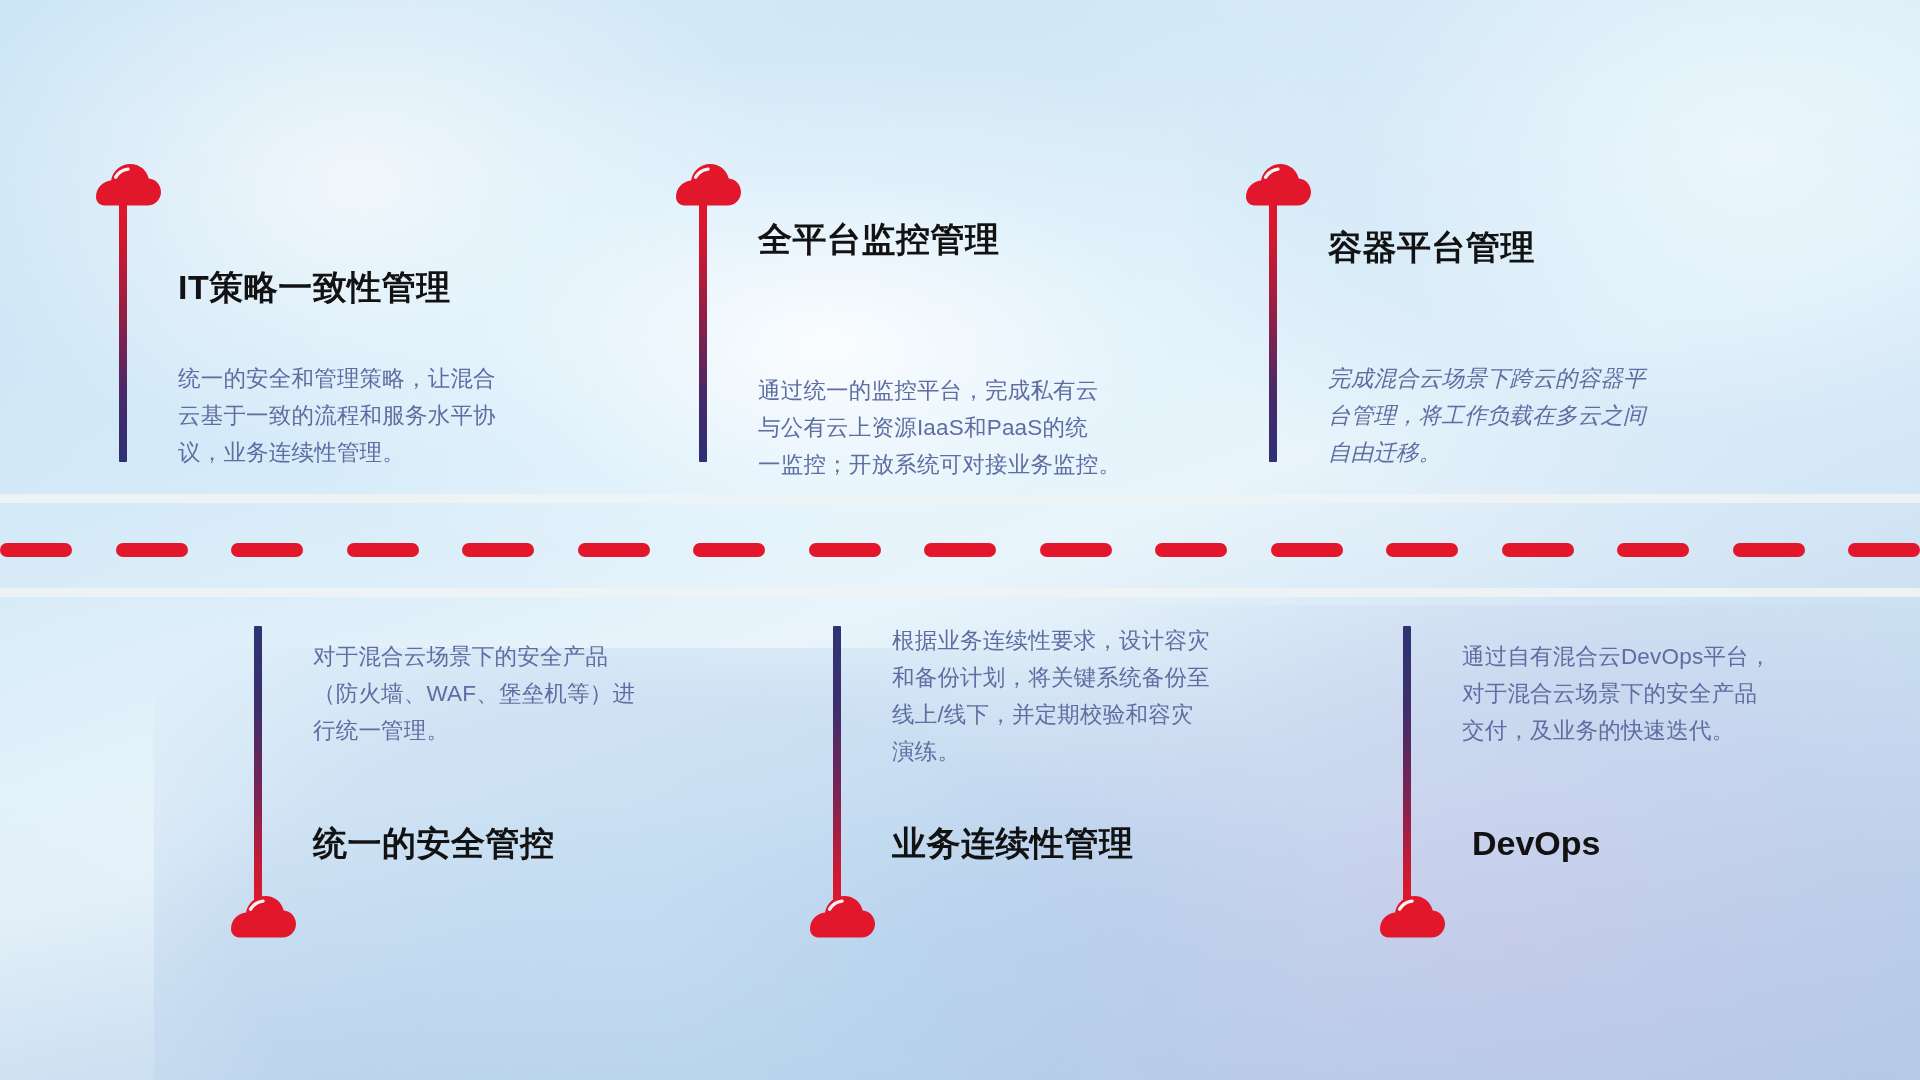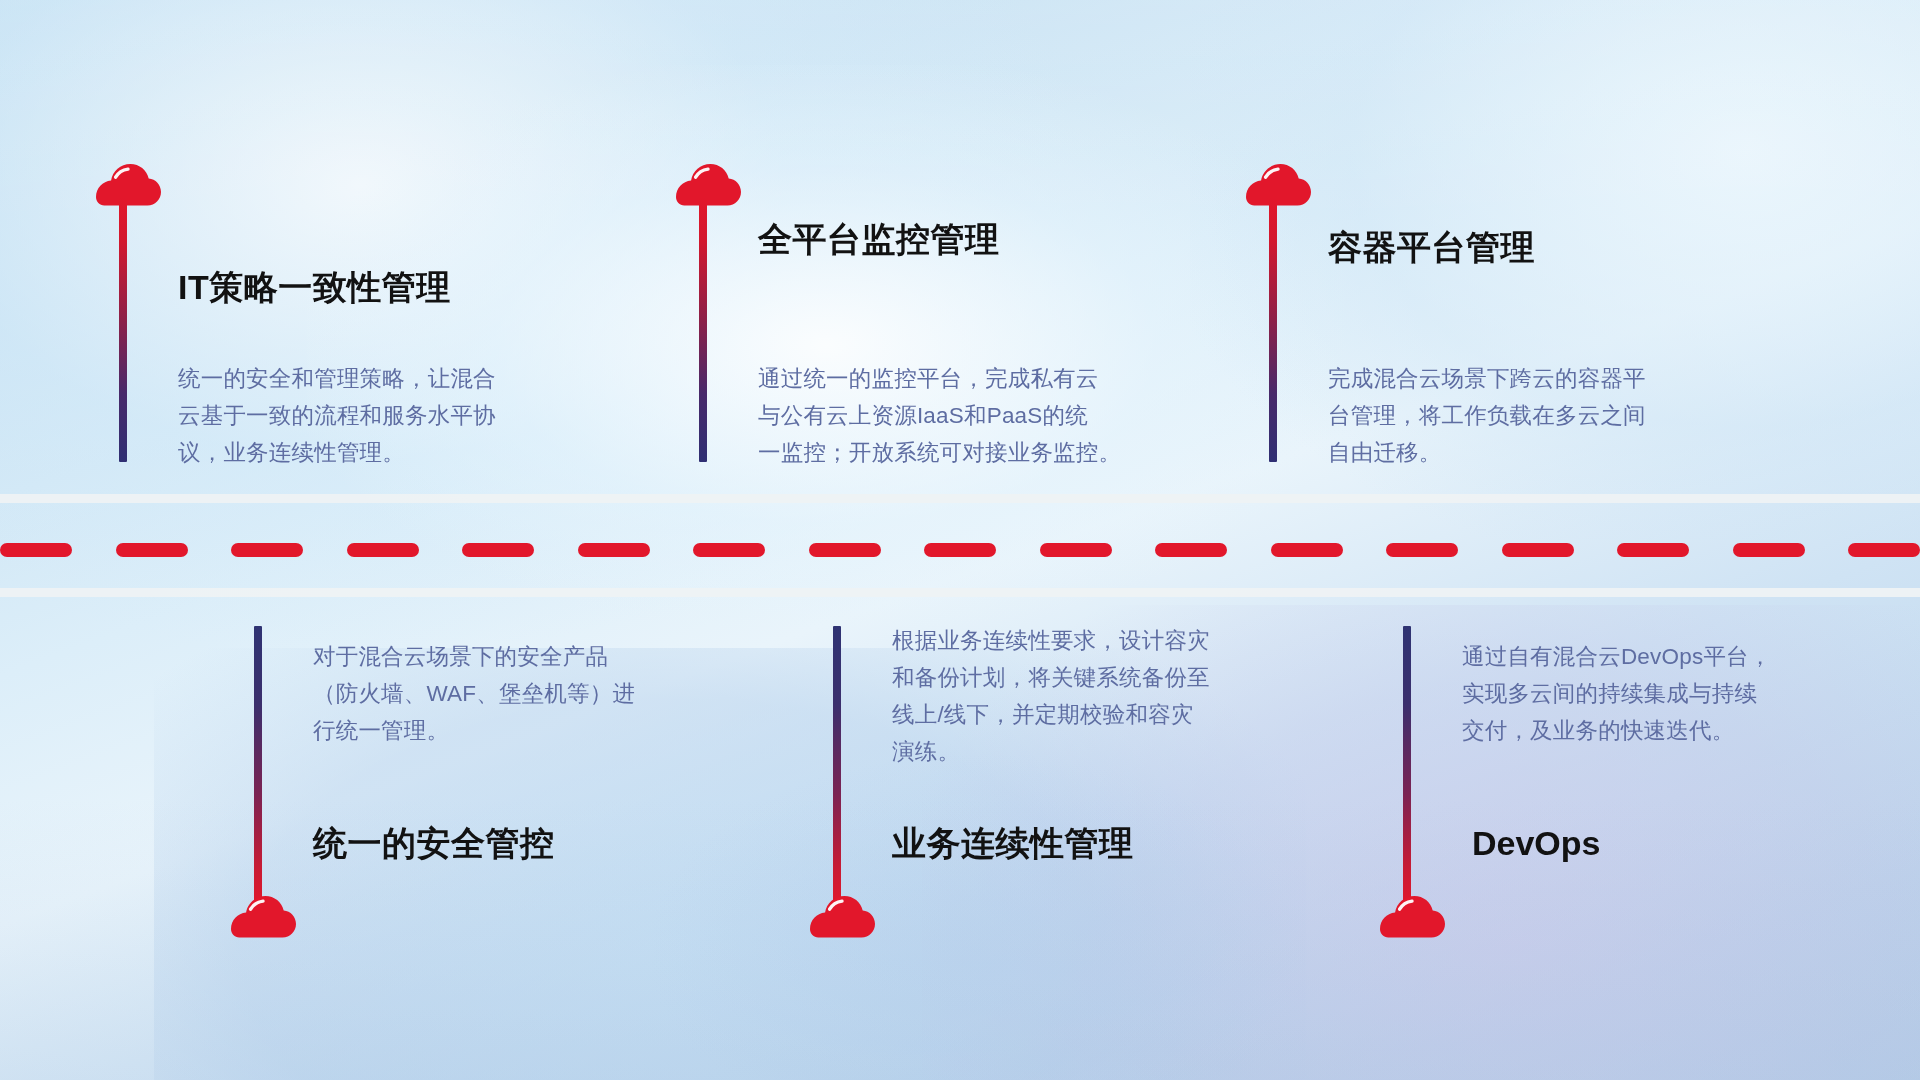--- a/index.html
+++ b/index.html
@@ -118,33 +118,33 @@
 议，业务连续性管理。</div>
 </div>
 
 <div class="col">
   <svg class="cloud" style="left:676px;top:164px;" viewBox="0 0 66 42">
     <path d="M14.5 41.5h37c7.5 0 13.5-6.1 13.5-13.6 0-7.1-5.4-13-12.3-13.5C50.9 6.2 43.4 0 34.4 0 24.6 0 16.4 7.2 15.1 16.6 6.6 17.3 0 24.4 0 33c0 4.7 3.6 8.5 8.3 8.5z" fill="#e2172b"></path>
     <path d="M19.6 13.2c2.6-4.4 7.1-7.4 12.4-8.1" stroke="#ffffff" stroke-width="3.4" stroke-linecap="round" fill="none" opacity=".95"></path>
   </svg>
   <div class="stem down" style="left:699px;top:198px;height:264px;"></div>
   <div class="title" style="left:758px;top:222px;">全平台监控管理</div>
-  <div class="para" style="left:758px;top:360px;width:460px;">通过统一的监控平台，完成私有云
+  <div class="para" style="left:758px;top:372px;width:460px;">通过统一的监控平台，完成私有云
 与公有云上资源IaaS和PaaS的统
 一监控；开放系统可对接业务监控。</div>
 </div>
 
 <div class="col">
   <svg class="cloud" style="left:1246px;top:164px;" viewBox="0 0 66 42">
     <path d="M14.5 41.5h37c7.5 0 13.5-6.1 13.5-13.6 0-7.1-5.4-13-12.3-13.5C50.9 6.2 43.4 0 34.4 0 24.6 0 16.4 7.2 15.1 16.6 6.6 17.3 0 24.4 0 33c0 4.7 3.6 8.5 8.3 8.5z" fill="#e2172b"></path>
     <path d="M19.6 13.2c2.6-4.4 7.1-7.4 12.4-8.1" stroke="#ffffff" stroke-width="3.4" stroke-linecap="round" fill="none" opacity=".95"></path>
   </svg>
   <div class="stem down" style="left:1269px;top:198px;height:264px;"></div>
   <div class="title" style="left:1328px;top:222px;margin-top:8px;">容器平台管理</div>
-  <div class="para" style="left:1328px;top:360px;width:430px;">完成混合云场景下跨云的容器平
+  <div class="para" style="left:1328px;top:360px;width:430px;font-style:italic;">完成混合云场景下跨云的容器平
 台管理，将工作负载在多云之间
 自由迁移。</div>
 </div>
 
 <div class="col">
   <div class="stem up" style="left:254px;top:626px;height:280px;"></div>
   <svg class="cloud" style="left:231px;top:896px;" viewBox="0 0 66 42">
     <path d="M14.5 41.5h37c7.5 0 13.5-6.1 13.5-13.6 0-7.1-5.4-13-12.3-13.5C50.9 6.2 43.4 0 34.4 0 24.6 0 16.4 7.2 15.1 16.6 6.6 17.3 0 24.4 0 33c0 4.7 3.6 8.5 8.3 8.5z" fill="#e2172b"></path>
     <path d="M19.6 13.2c2.6-4.4 7.1-7.4 12.4-8.1" stroke="#ffffff" stroke-width="3.4" stroke-linecap="round" fill="none" opacity=".95"></path>
   </svg>
@@ -167,16 +167,16 @@
   <div class="title" style="left:892px;top:826px;">业务连续性管理</div>
 </div>
 
 <div class="col">
   <div class="stem up" style="left:1403px;top:626px;height:280px;"></div>
   <svg class="cloud" style="left:1380px;top:896px;" viewBox="0 0 66 42">
     <path d="M14.5 41.5h37c7.5 0 13.5-6.1 13.5-13.6 0-7.1-5.4-13-12.3-13.5C50.9 6.2 43.4 0 34.4 0 24.6 0 16.4 7.2 15.1 16.6 6.6 17.3 0 24.4 0 33c0 4.7 3.6 8.5 8.3 8.5z" fill="#e2172b"></path>
     <path d="M19.6 13.2c2.6-4.4 7.1-7.4 12.4-8.1" stroke="#ffffff" stroke-width="3.4" stroke-linecap="round" fill="none" opacity=".95"></path>
   </svg>
   <div class="para" style="left:1462px;top:638px;width:430px;">通过自有混合云DevOps平台，
-实现多云间的持续集成与持续
+对于混合云场景下的安全产品
 交付，及业务的快速迭代。</div>
   <div class="title latin" style="left:1472px;top:826px;">DevOps</div>
 </div>
 
 </body></html>

